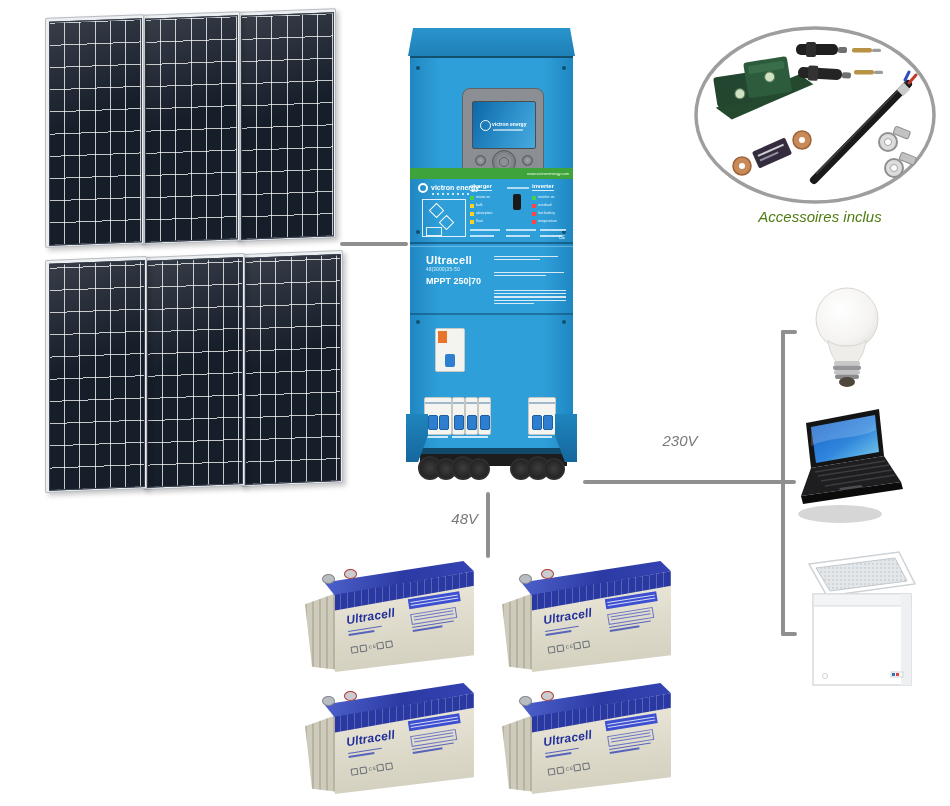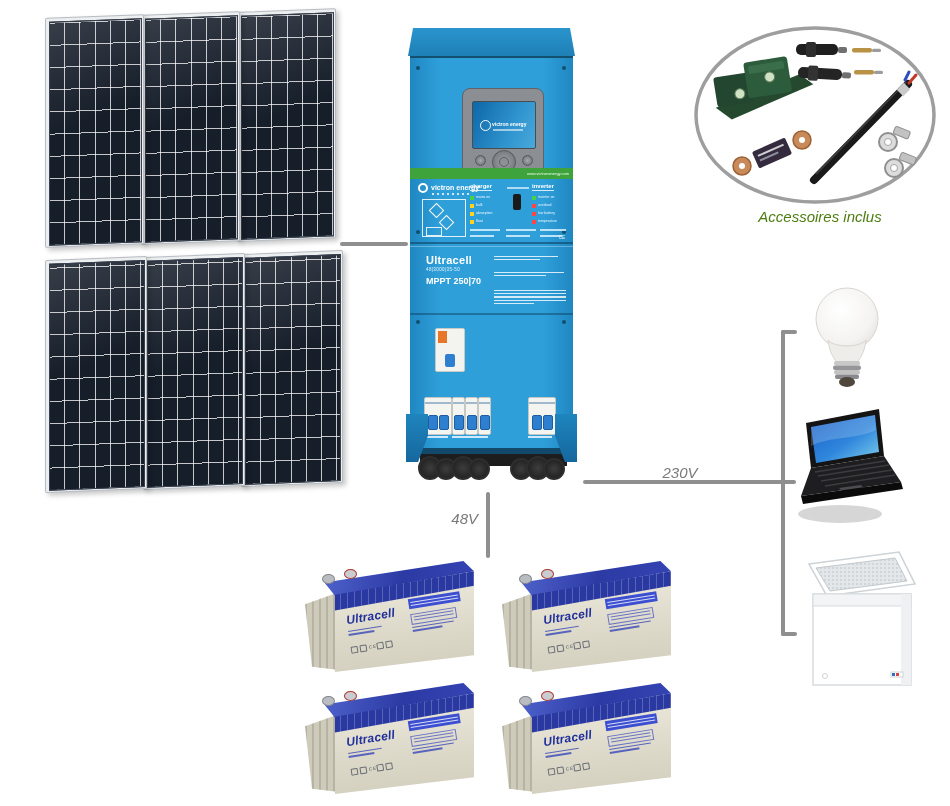--- a/index.html
+++ b/index.html
@@ -142,21 +142,21 @@
     <div class="panel big" style="left:143px;top:255px;z-index:2">
         <div class="cells"></div>
       </div>
     <div class="panel big" style="left:241px;top:252px;z-index:1">
         <div class="cells"></div>
       </div>
   </div>
 
   <div class="wire" style="left:340px;top:242px;width:68px;height:4px"></div>
   <div class="wire" style="left:583px;top:480px;width:213px;height:4px"></div>
-  <div class="wire-lbl" style="left:600px;top:464px;width:160px;text-align:center">230V</div>
+  <div class="wire-lbl" style="left:600px;top:432px;width:160px;text-align:center">230V</div>
   <div class="wire" style="left:486px;top:492px;width:4px;height:66px"></div>
   <div class="wire-lbl" style="left:420px;top:510px;width:58px;text-align:right">48V</div>
   <div class="wire" style="left:781px;top:330px;width:4px;height:306px"></div>
   <div class="wire" style="left:781px;top:330px;width:16px;height:4px"></div>
   <div class="wire" style="left:781px;top:632px;width:16px;height:4px"></div>
 
   <div class="inverter">
     <div class="inv-cap"></div>
     <div class="inv-body">
       <div class="screw" style="left:6px;top:8px"></div>

